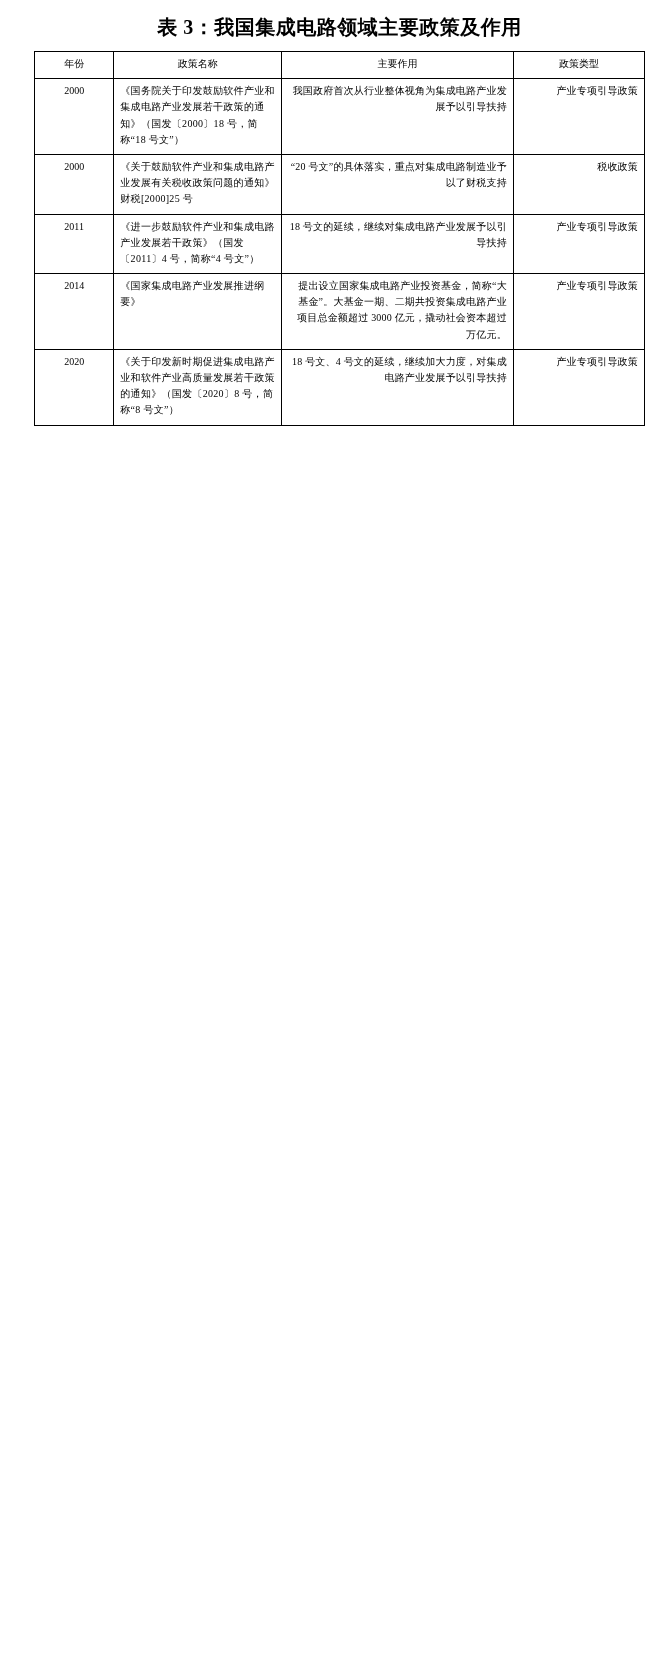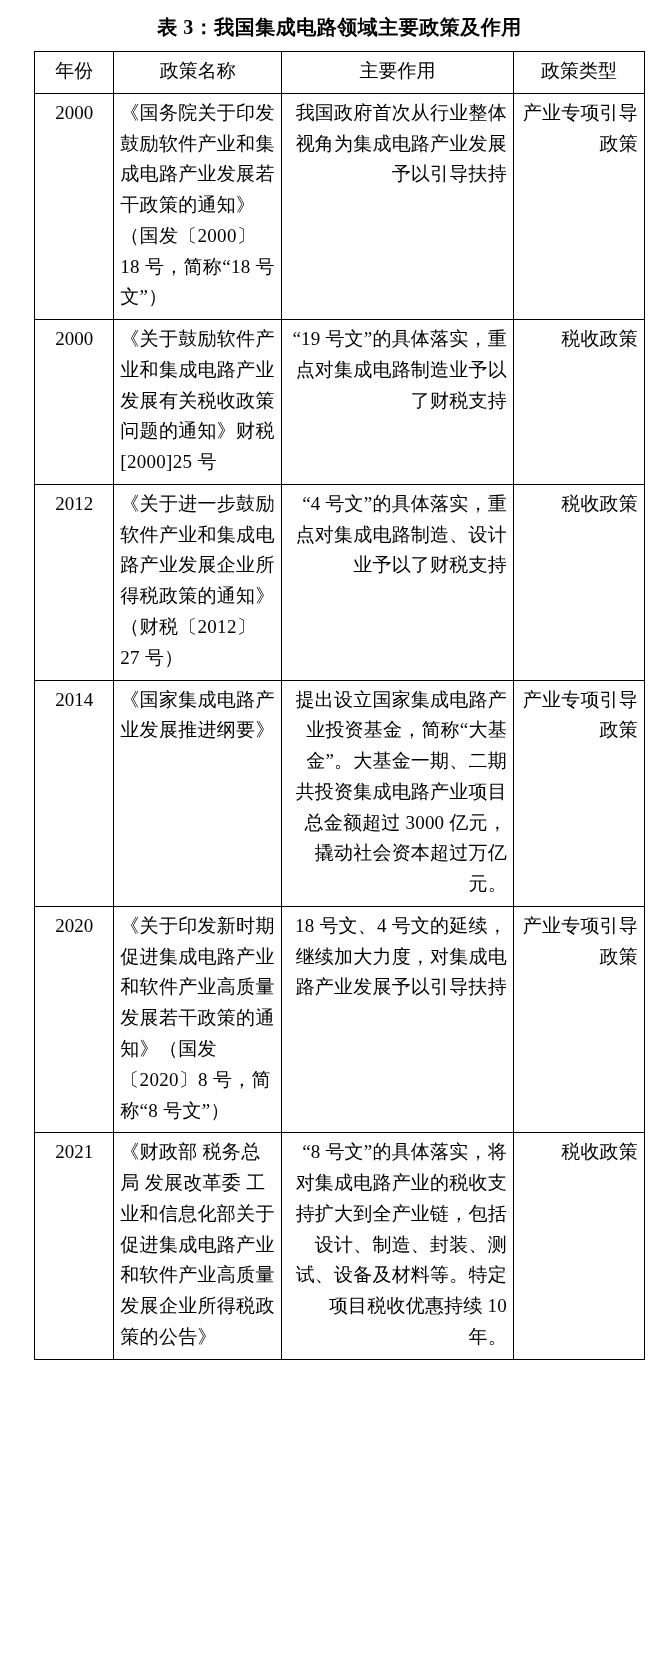--- a/index.html
+++ b/index.html
@@ -27,21 +27,21 @@
   }
   table.policy-table {
     border-collapse: collapse;
     width: 100%;
     table-layout: fixed;
   }
   table.policy-table td,
   table.policy-table th {
     border: 1px solid #000000;
     vertical-align: top;
-    font-size: 19px;
+    font-size: 10px;
     line-height: 1.62;
     padding: 4px 6px 6px 6px;
     font-weight: normal;
   }
   thead td {
     text-align: center;
     padding: 3px 4px 5px 4px;
   }
   col.c-year { width: 13%; }
   col.c-name { width: 27.5%; }
@@ -94,43 +94,37 @@
     <tbody>
       <tr>
         <td class="year">2000</td>
         <td class="name">《国务院关于印发鼓励软件产业和集成电路产业发展若干政策的通知》（国发〔2000〕18 号，简称“18 号文”）</td>
         <td class="effect">我国政府首次从行业整体视角为集成电路产业发展予以引导扶持</td>
         <td class="type">产业专项引导政策</td>
       </tr>
       <tr>
         <td class="year">2000</td>
         <td class="name">《关于鼓励软件产业和集成电路产业发展有关税收政策问题的通知》财税[2000]25 号</td>
-        <td class="effect">“19 号文”的具体落实，重点对集成电路制造业予以了财税支持</td>
+        <td class="effect">“20 号文”的具体落实，重点对集成电路制造业予以了财税支持</td>
         <td class="type">税收政策</td>
       </tr>
       <tr>
-        <td class="year">2012</td>
-        <td class="name">《关于进一步鼓励软件产业和集成电路产业发展企业所得税政策的通知》（财税〔2012〕27 号）</td>
-        <td class="effect">“4 号文”的具体落实，重点对集成电路制造、设计业予以了财税支持</td>
-        <td class="type">税收政策</td>
+        <td class="year">2011</td>
+        <td class="name">《进一步鼓励软件产业和集成电路产业发展若干政策》（国发〔2011〕4 号，简称“4 号文”）</td>
+        <td class="effect">18 号文的延续，继续对集成电路产业发展予以引导扶持</td>
+        <td class="type">产业专项引导政策</td>
       </tr>
       <tr>
         <td class="year">2014</td>
         <td class="name">《国家集成电路产业发展推进纲要》</td>
         <td class="effect">提出设立国家集成电路产业投资基金，简称“大基金”。大基金一期、二期共投资集成电路产业项目总金额超过 3000 亿元，撬动社会资本超过万亿元。</td>
         <td class="type">产业专项引导政策</td>
       </tr>
       <tr>
         <td class="year">2020</td>
         <td class="name">《关于印发新时期促进集成电路产业和软件产业高质量发展若干政策的通知》（国发〔2020〕8 号，简称“8 号文”）</td>
         <td class="effect">18 号文、4 号文的延续，继续加大力度，对集成电路产业发展予以引导扶持</td>
         <td class="type">产业专项引导政策</td>
       </tr>
-      <tr>
-        <td class="year">2021</td>
-        <td class="name">《财政部 税务总局 发展改革委 工业和信息化部关于促进集成电路产业和软件产业高质量发展企业所得税政策的公告》</td>
-        <td class="effect">“8 号文”的具体落实，将对集成电路产业的税收支持扩大到全产业链，包括设计、制造、封装、测试、设备及材料等。特定项目税收优惠持续 10 年。</td>
-        <td class="type">税收政策</td>
-      </tr>
     </tbody>
   </table>
 
 </div>
 
 </body></html>

